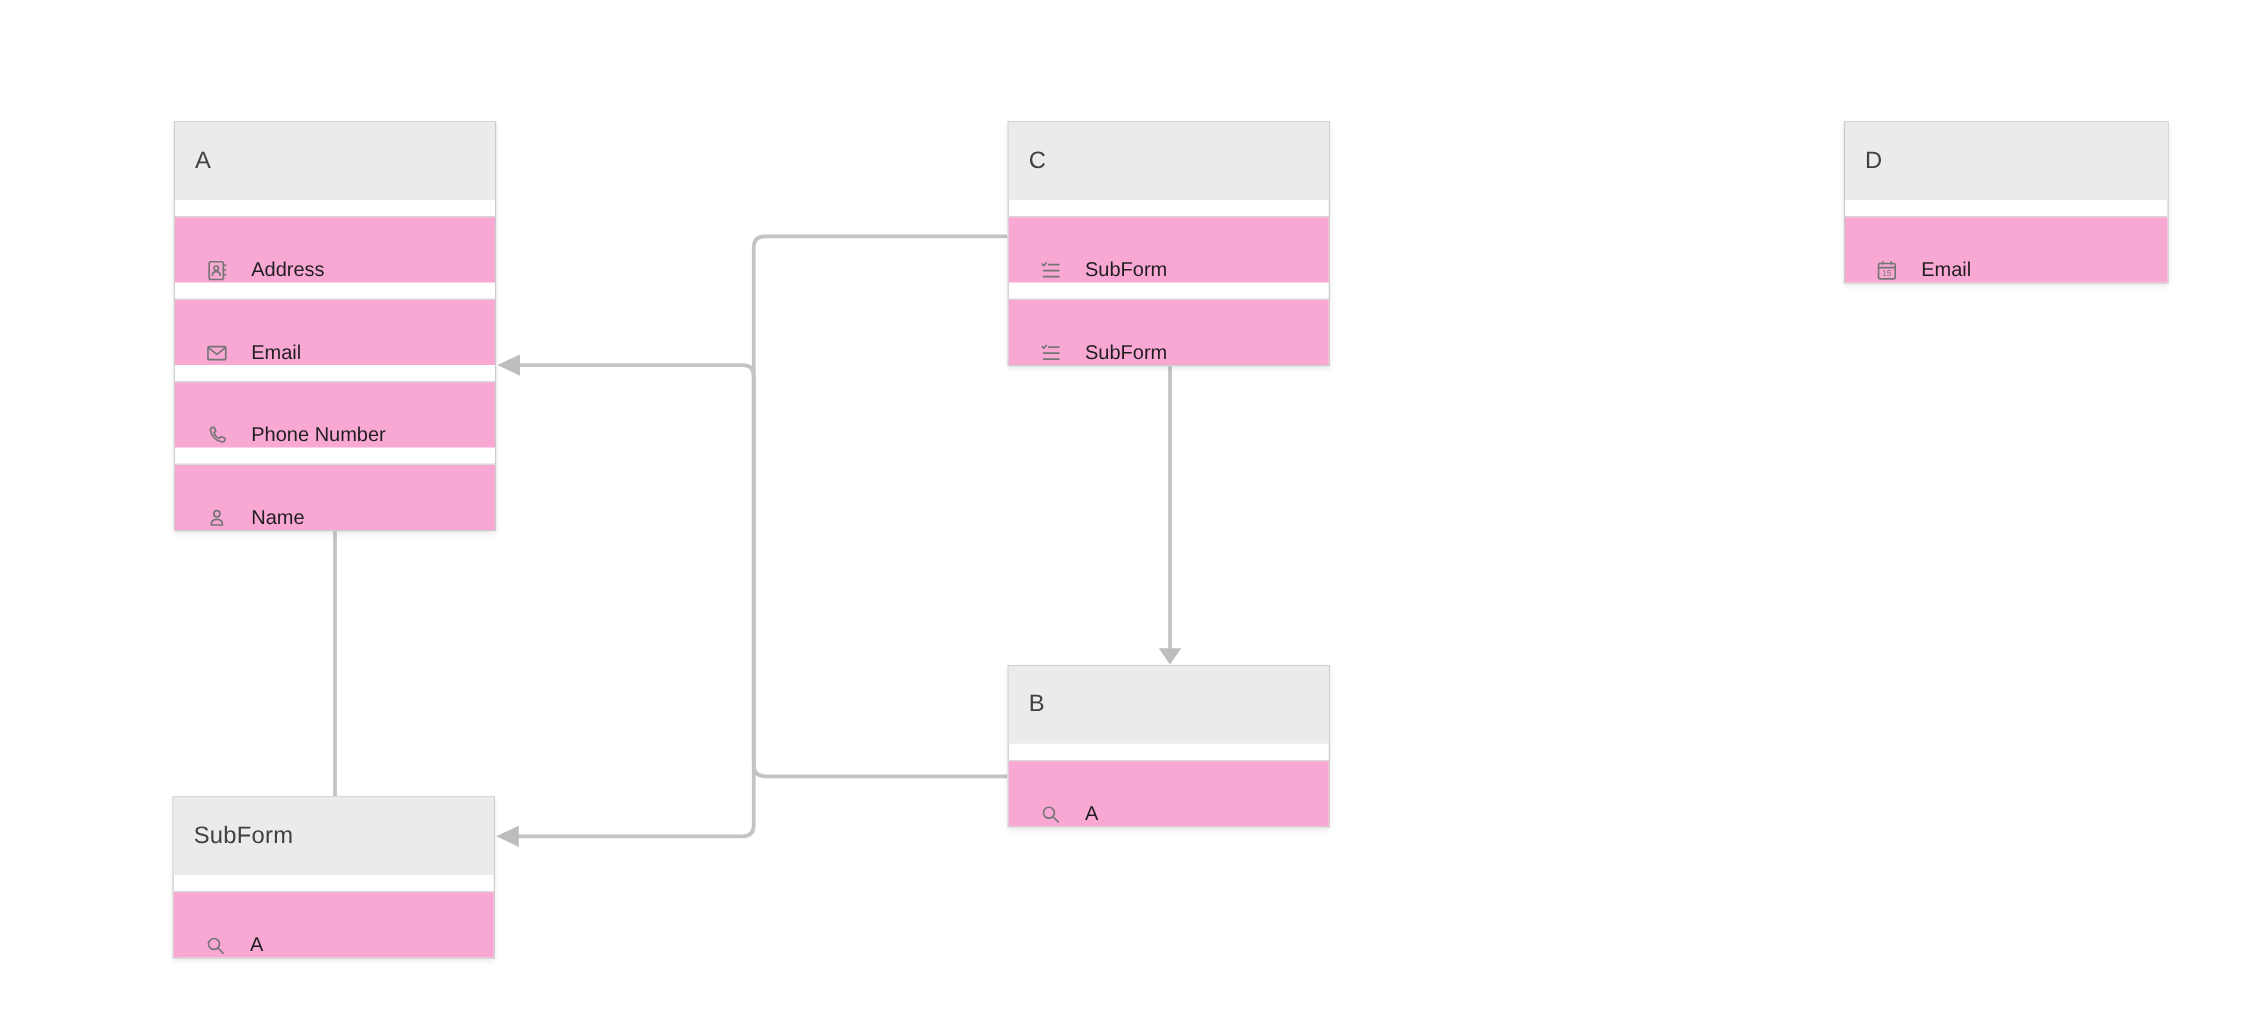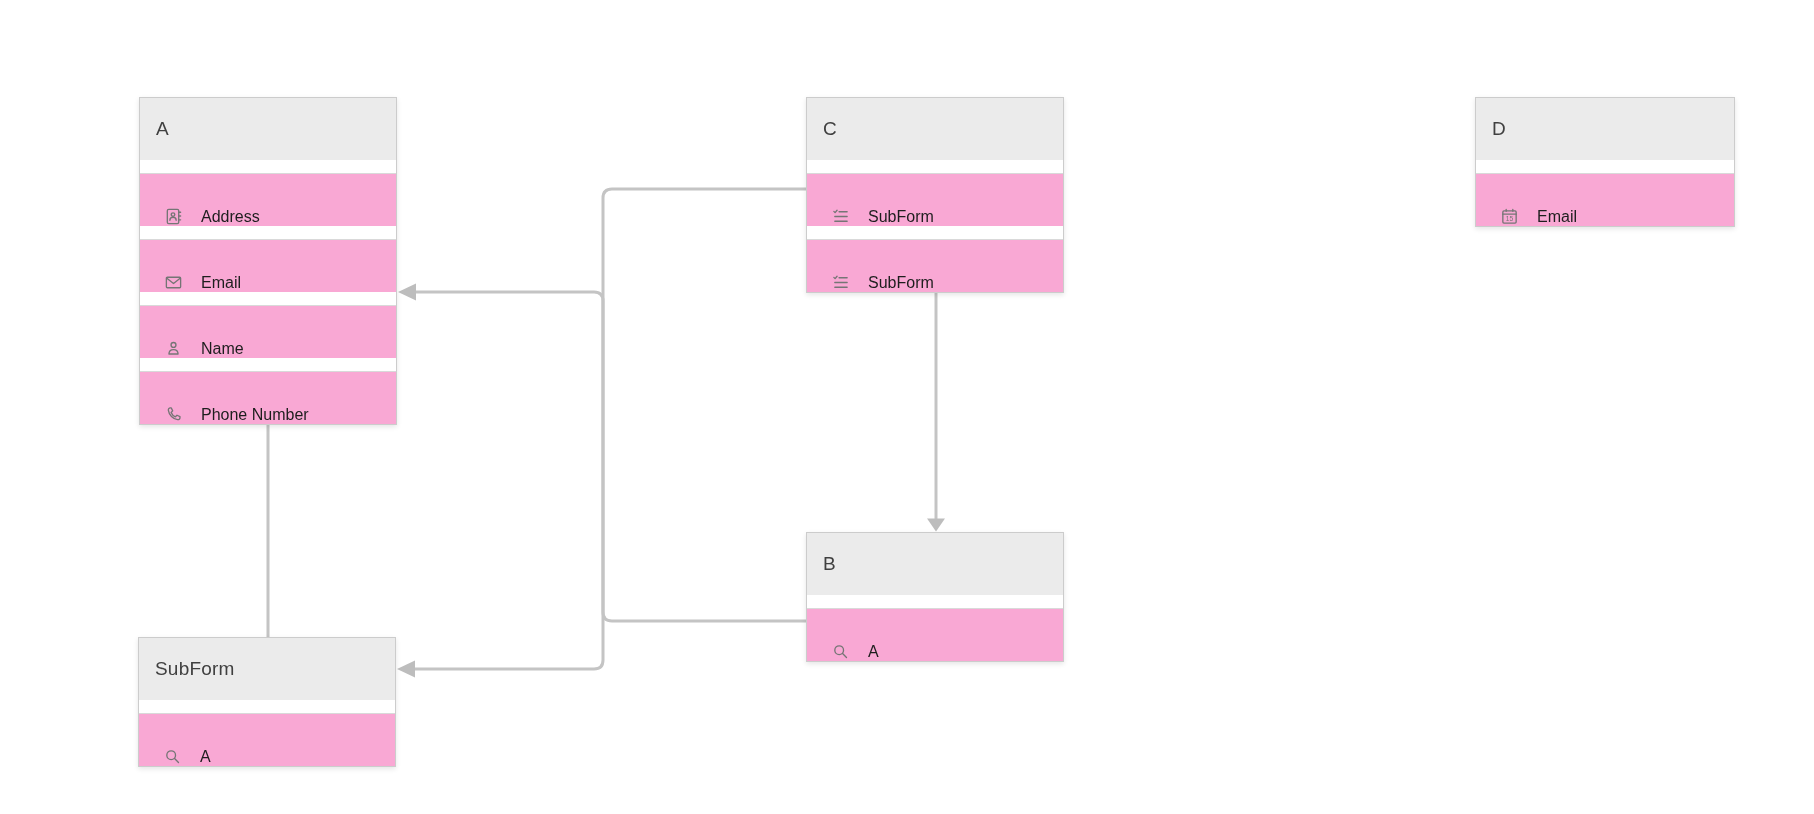--- a/index.html
+++ b/index.html
@@ -133,33 +133,33 @@
         <svg width="19" height="19" viewBox="0 0 20 20">
           <rect class="icon-stroke" x="2.5" y="4.5" width="15" height="11" rx="1"></rect>
           <path class="icon-stroke" d="M3 5.5 L10 11 L17 5.5"></path>
         </svg>
       </span>
       <span class="row-label">Email</span>
     </div>
     <div class="node-row">
       <span class="row-icon">
         <svg width="19" height="19" viewBox="0 0 20 20">
+          <path class="icon-stroke" d="M4.6 5.6 c-0.2-1.4 0.6-2.5 2-2.5 l1.1 0 1.4 3.1 -1.6 1.7 c0.8 2 2.5 3.7 4.5 4.5 l1.7-1.6 3.1 1.4 0 1.1 c0 1.4-1.1 2.2-2.5 2 C9.4 14.6 5.3 10.5 4.6 5.6 z"></path>
+        </svg>
+      </span>
+      <span class="row-label">Phone Number</span>
+    </div>
+    <div class="node-row">
+      <span class="row-icon">
+        <svg width="19" height="19" viewBox="0 0 20 20">
           <circle class="icon-stroke" cx="10" cy="6.3" r="2.6"></circle>
           <path class="icon-stroke" d="M5.2 15.8 c0-3.1 2.1-4.7 4.8-4.7 s4.8 1.6 4.8 4.7 z"></path>
         </svg>
       </span>
       <span class="row-label">Name</span>
-    </div>
-    <div class="node-row">
-      <span class="row-icon">
-        <svg width="19" height="19" viewBox="0 0 20 20">
-          <path class="icon-stroke" d="M4.6 5.6 c-0.2-1.4 0.6-2.5 2-2.5 l1.1 0 1.4 3.1 -1.6 1.7 c0.8 2 2.5 3.7 4.5 4.5 l1.7-1.6 3.1 1.4 0 1.1 c0 1.4-1.1 2.2-2.5 2 C9.4 14.6 5.3 10.5 4.6 5.6 z"></path>
-        </svg>
-      </span>
-      <span class="row-label">Phone Number</span>
     </div>
   </div>
 
   <div class="node" id="node-c">
     <div class="node-header">
       <span>C</span>
     </div>
     <div class="node-row">
       <span class="row-icon">
         <svg width="19" height="19" viewBox="0 0 20 20">

